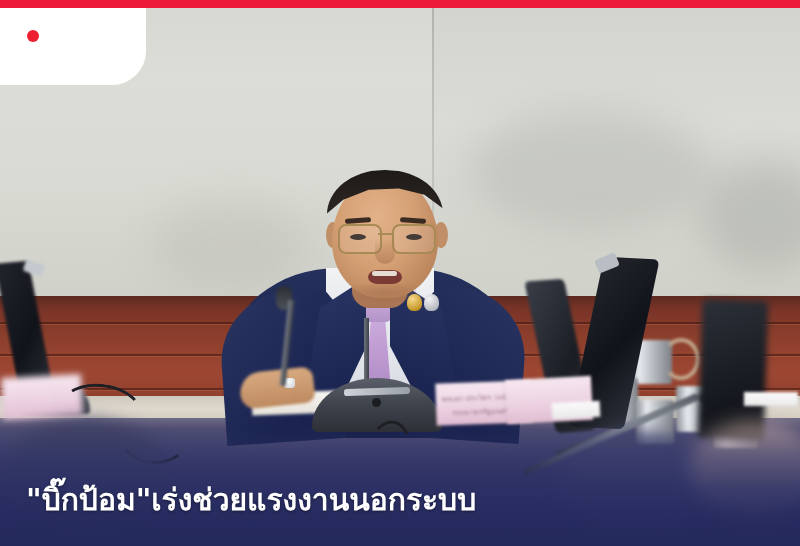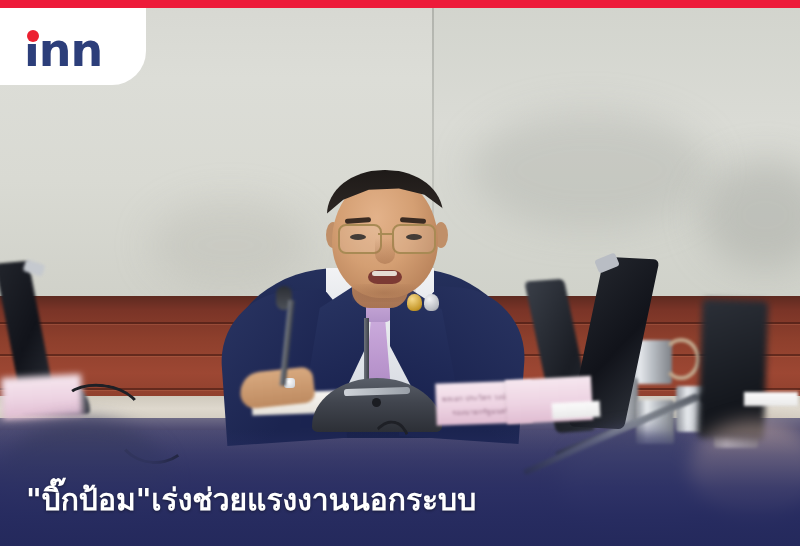--- a/index.html
+++ b/index.html
@@ -647,19 +647,18 @@
     <div class="fg-blob" style="left:0px; top:420px; width:170px; height:120px; background:rgba(60,62,98,0.80);"></div>
   </div>
 
   <div class="caption-scrim"></div>
   <div class="caption-text">"บิ๊กป้อม"เร่งช่วยแรงงานนอกระบบ</div>
 
   <div class="top-bar"></div>
 
   <div class="logo-box">
     <div class="logo-mark">
-      <div class="logo-text">inn</div>
       <div class="logo-dot-mask"></div>
       <div class="logo-dot"></div>
     </div>
   </div>
 
 </div>
 
 </body></html>

